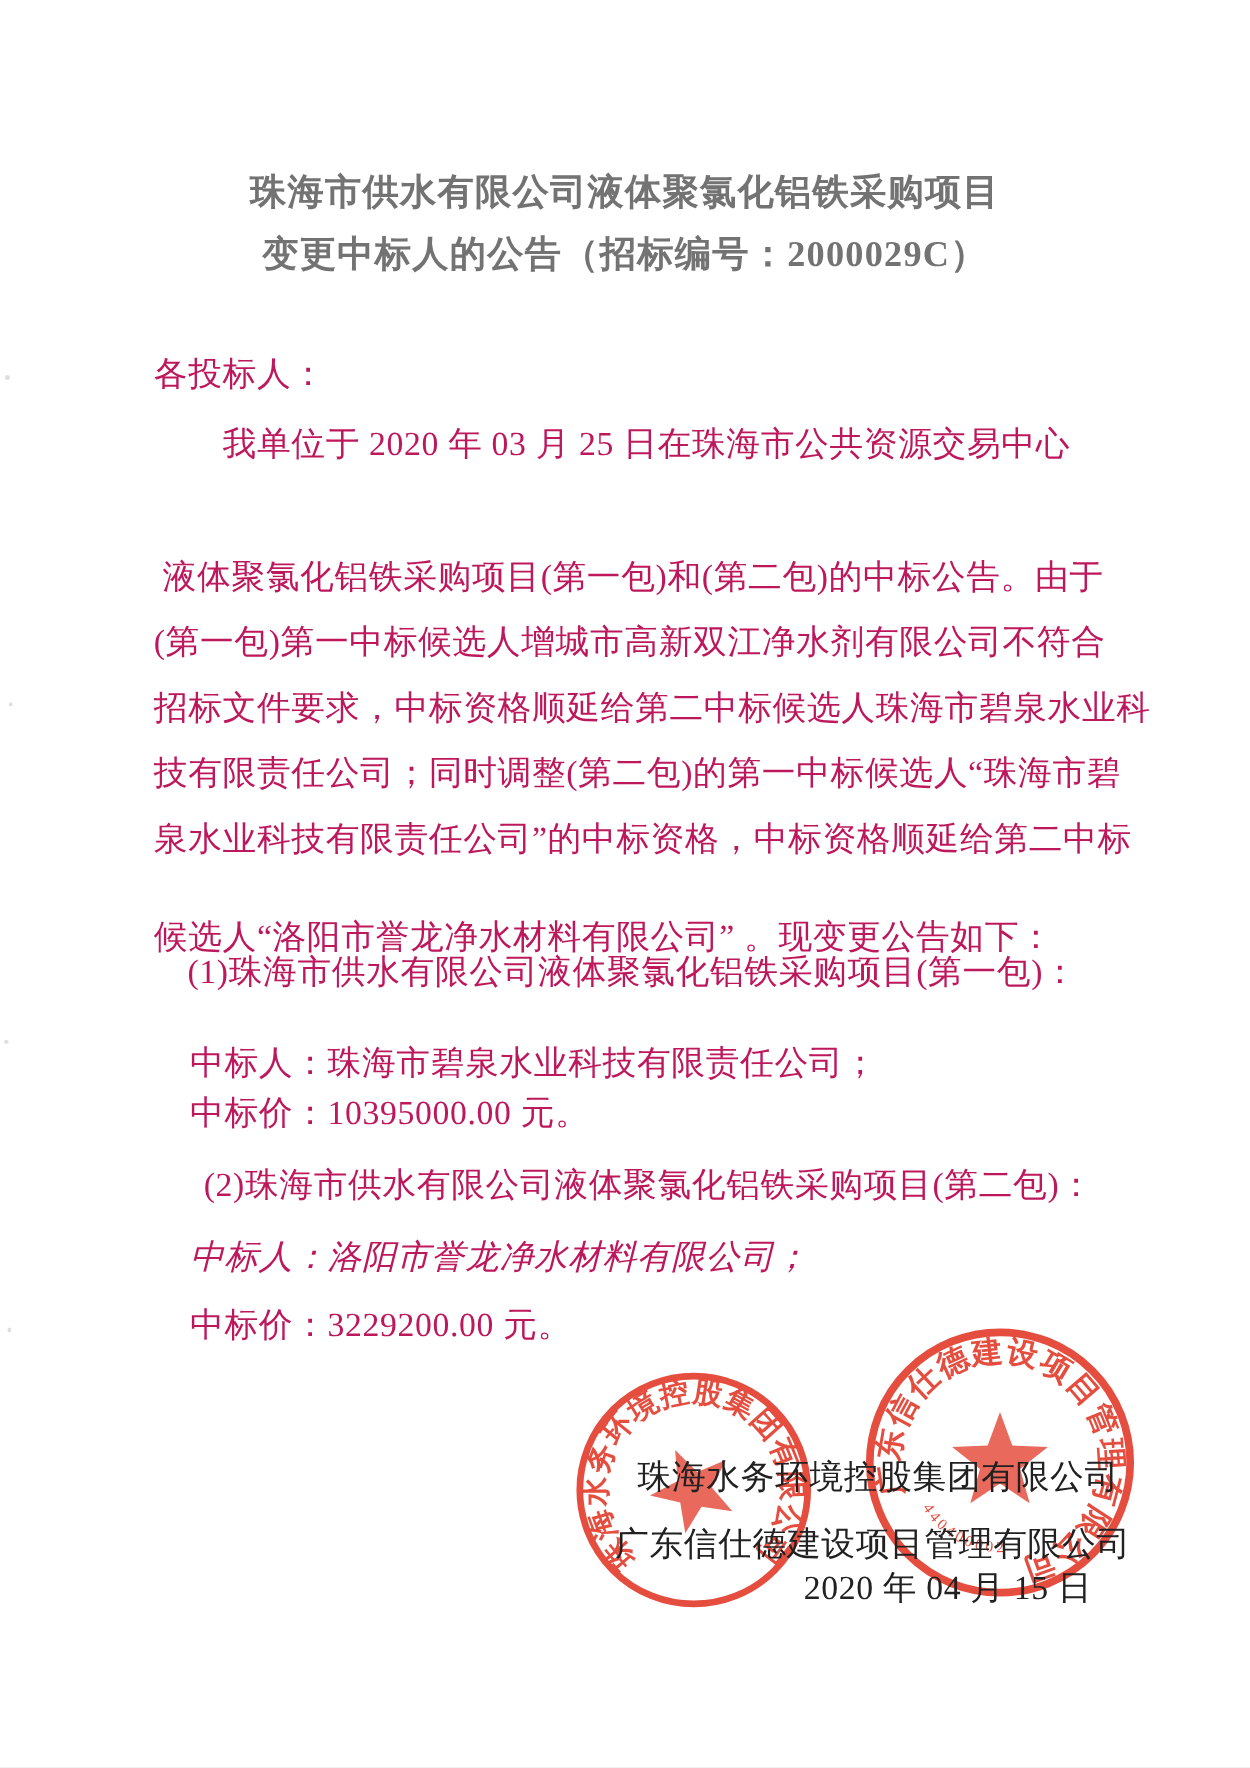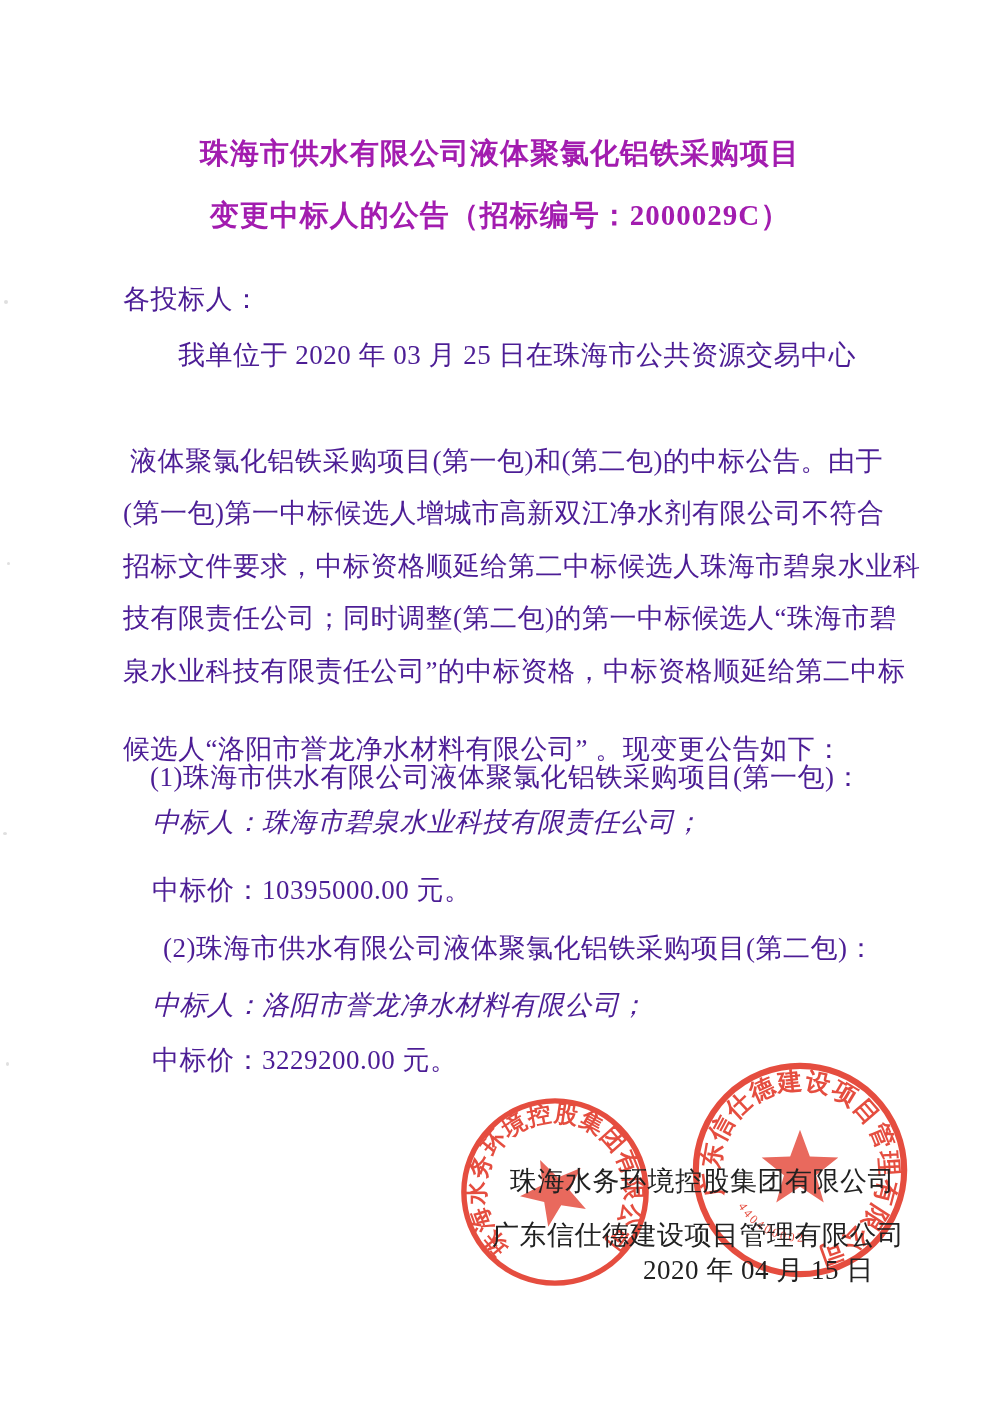--- a/index.html
+++ b/index.html
@@ -7,26 +7,26 @@
     position:relative;
     width:1000px;height:1414px;
     margin:0 auto;
     background:#ffffff;
     overflow:hidden;
     font-family:"Liberation Serif","DejaVu Serif",serif;
   }
   .title-line{
     position:absolute;left:0;width:100%;
     text-align:center;
-    font-size:29px;font-weight:700;color:#a21caf;
+    font-size:29px;font-weight:700;color:#737373;
     letter-spacing:1px;white-space:nowrap;
   }
   .line{
     position:absolute;white-space:nowrap;
-    font-size:27px;color:#4c1d95;
+    font-size:27px;color:#be185d;
     letter-spacing:0.5px;
   }
   .line.url{letter-spacing:1.5px;}
   .sig-line{
     position:absolute;white-space:nowrap;
     font-size:27px;color:#212121;letter-spacing:0.5px;
   }
   .stamp{
     position:absolute;
     mix-blend-mode:multiply;
@@ -39,34 +39,34 @@
     position:absolute;background:#b9b9b9;border-radius:50%;
     opacity:0.45;
   }
 </style>
 </head>
 <body>
 
 <div class="page">
 
   <div class="title-line" style="top:134px;">珠海市供水有限公司液体聚氯化铝铁采购项目</div>
-  <div class="title-line" style="top:196px;">变更中标人的公告（招标编号：2000029C）</div>
+  <div class="title-line" style="top:184px;">变更中标人的公告（招标编号：2000029C）</div>
 
   <div class="line" style="left:123px;top:281px;">各投标人：</div>
 
   <div class="line" style="left:178px;top:337px;">我单位于 2020 年 03 月 25 日在珠海市公共资源交易中心</div>
   <div class="line" style="left:130px;top:443px;">液体聚氯化铝铁采购项目(第一包)和(第二包)的中标公告。由于</div>
   <div class="line" style="left:123px;top:495px;">(第一包)第一中标候选人增城市高新双江净水剂有限公司不符合</div>
   <div class="line" style="left:123px;top:548px;">招标文件要求，中标资格顺延给第二中标候选人珠海市碧泉水业科</div>
   <div class="line" style="left:123px;top:653px;">泉水业科技有限责任公司”的中标资格，中标资格顺延给第二中标</div>
   <div class="line" style="left:123px;top:600px;">技有限责任公司；同时调整(第二包)的第一中标候选人“珠海市碧</div>
   <div class="line" style="left:123px;top:706px;margin-top:25px;">候选人“洛阳市誉龙净水材料有限公司” 。现变更公告如下：</div>
 
   <div class="line" style="left:150px;top:759px;">(1)珠海市供水有限公司液体聚氯化铝铁采购项目(第一包)：</div>
-  <div class="line" style="left:152px;top:804px;font-style:italic;">中标人：珠海市碧泉水业科技有限责任公司；</div>
+  <div class="line" style="left:152px;top:832px;">中标人：珠海市碧泉水业科技有限责任公司；</div>
   <div class="line" style="left:152px;top:872px;">中标价：10395000.00 元。</div>
 
   <div class="line" style="left:163px;top:930px;">(2)珠海市供水有限公司液体聚氯化铝铁采购项目(第二包)：</div>
   <div class="line" style="left:152px;top:987px;font-style:italic;">中标人：洛阳市誉龙净水材料有限公司；</div>
   <div class="line" style="left:152px;top:1042px;">中标价：3229200.00 元。</div>
 
   <svg class="stamp" style="left:457px;top:1094px;" width="196" height="196" viewBox="0 0 200 200">
     <defs>
       <path id="ring-text-path-1" d="M 53.7 155.2 A 72 72 0 1 1 146.3 155.2" fill="none"></path>
     </defs>

